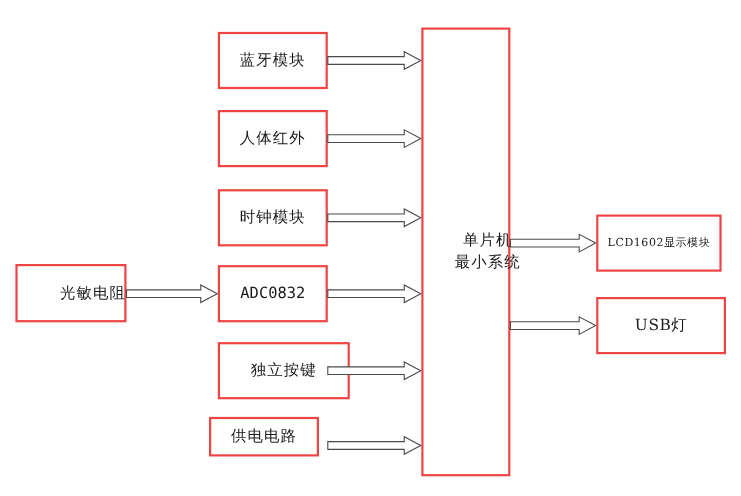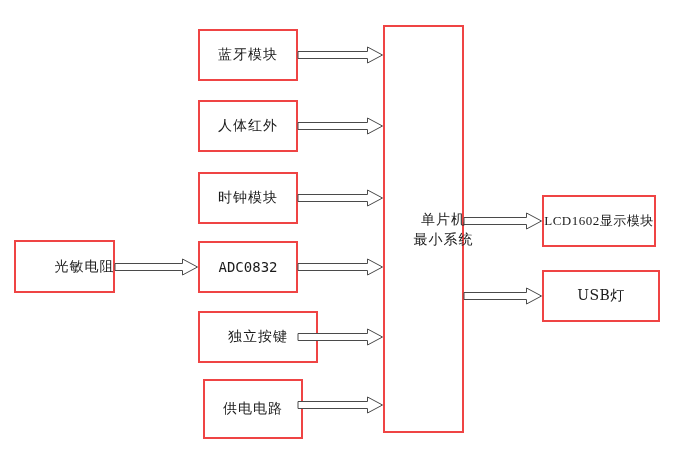--- a/index.html
+++ b/index.html
@@ -27,32 +27,32 @@
     letter-spacing: 1px;
     box-sizing: border-box;
     white-space: nowrap;
   }
   
   .n-bluetooth { left: 198px; top: 29px;  width: 100px; height: 52px; }
   .n-infrared  { left: 198px; top: 100px; width: 100px; height: 52px; }
   .n-clock     { left: 198px; top: 172px; width: 100px; height: 52px; }
   .n-adc       { left: 198px; top: 241px; width: 100px; height: 52px; font-family: "DejaVu Sans Mono", "Liberation Mono", monospace; letter-spacing: 0; }
   .n-keys      { left: 198px; top: 311px; width: 120px; height: 52px; }
-  .n-power     { left: 203px; top: 379px; width: 100px; height: 60px; }
+  .n-power     { left: 190px; top: 379px; width: 100px; height: 36px; }
   
   .n-photo     { left: 14px;  top: 240px; width: 101px; height: 53px; padding-left: 40px; }
   
   .n-mcu {
     left: 383px; top: 25px; width: 81px; height: 408px;
     flex-direction: column;
     line-height: 20px;
     padding-left: 40px;
   }
   
-  .n-lcd { left: 542px; top: 195px; width: 114px; height: 52px; font-size: 13px; letter-spacing: 0.5px; font-family: Liberation Serif, serif; }
+  .n-lcd { left: 542px; top: 195px; width: 114px; height: 52px; font-size: 10px; letter-spacing: 0.5px; }
   .n-usb { left: 542px; top: 270px; width: 118px; height: 52px; letter-spacing: 0.5px; }
 
   .arrow { position: absolute; overflow: visible; }
   .arrow polygon {
     fill: #ffffff;
     stroke: #4a4a4a;
     stroke-width: 1;
     stroke-linejoin: miter;
   }
 </style>

